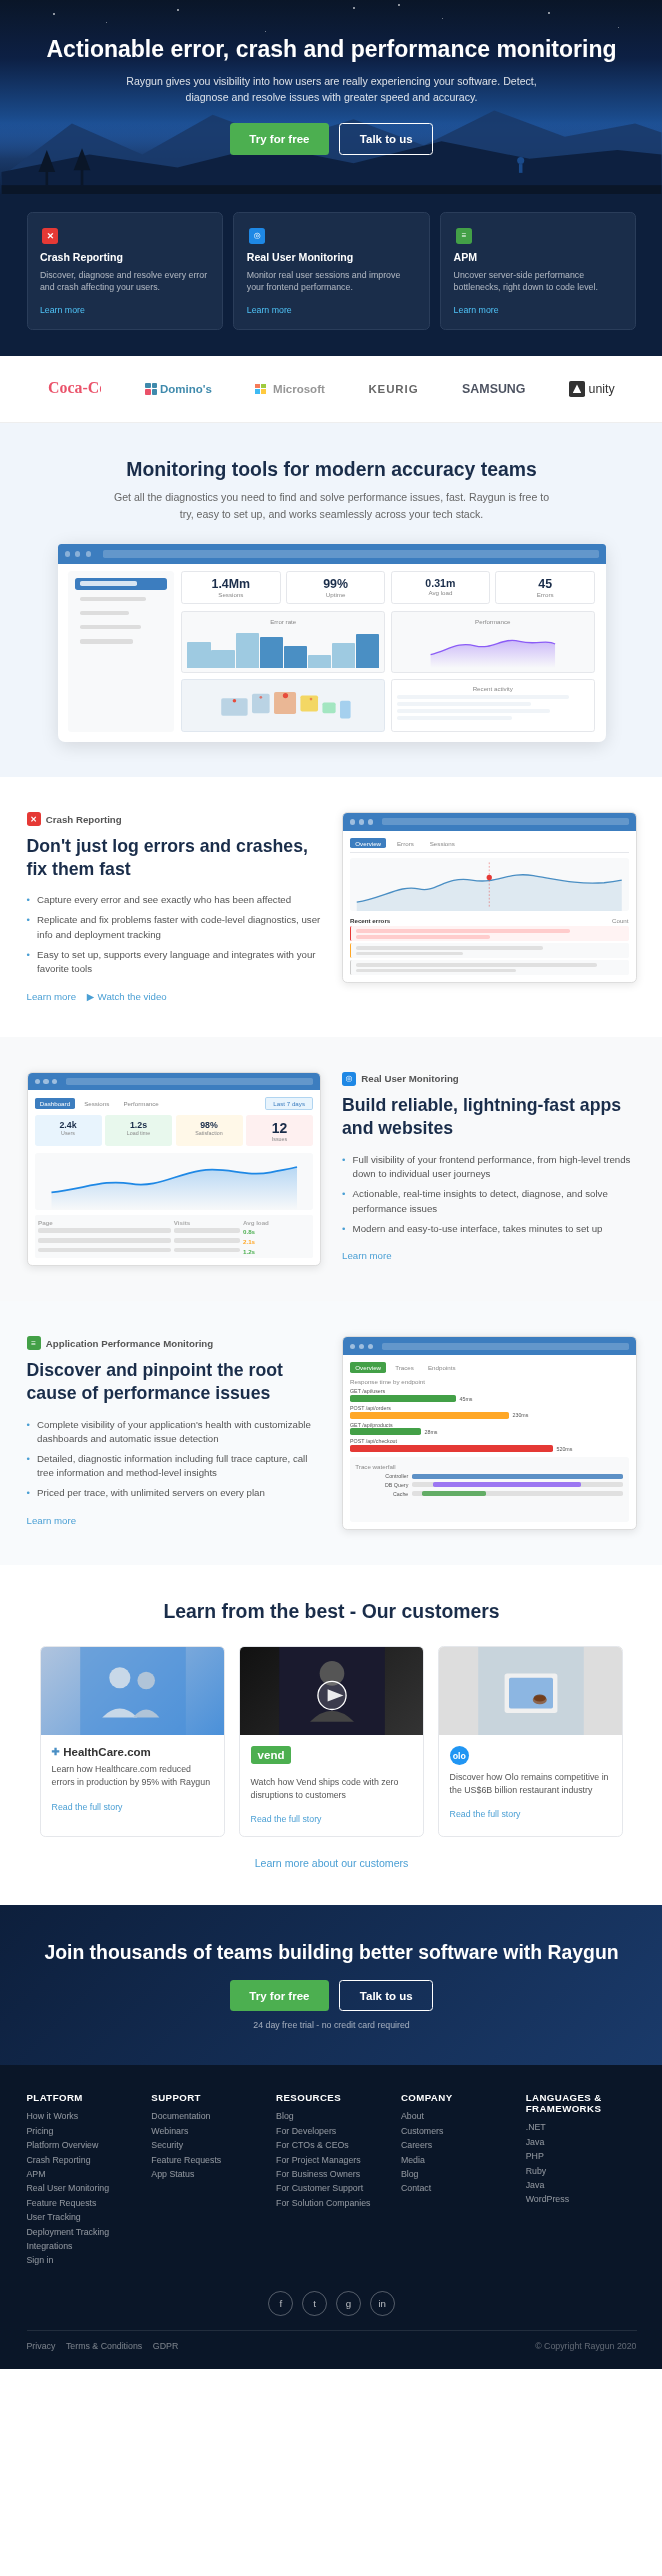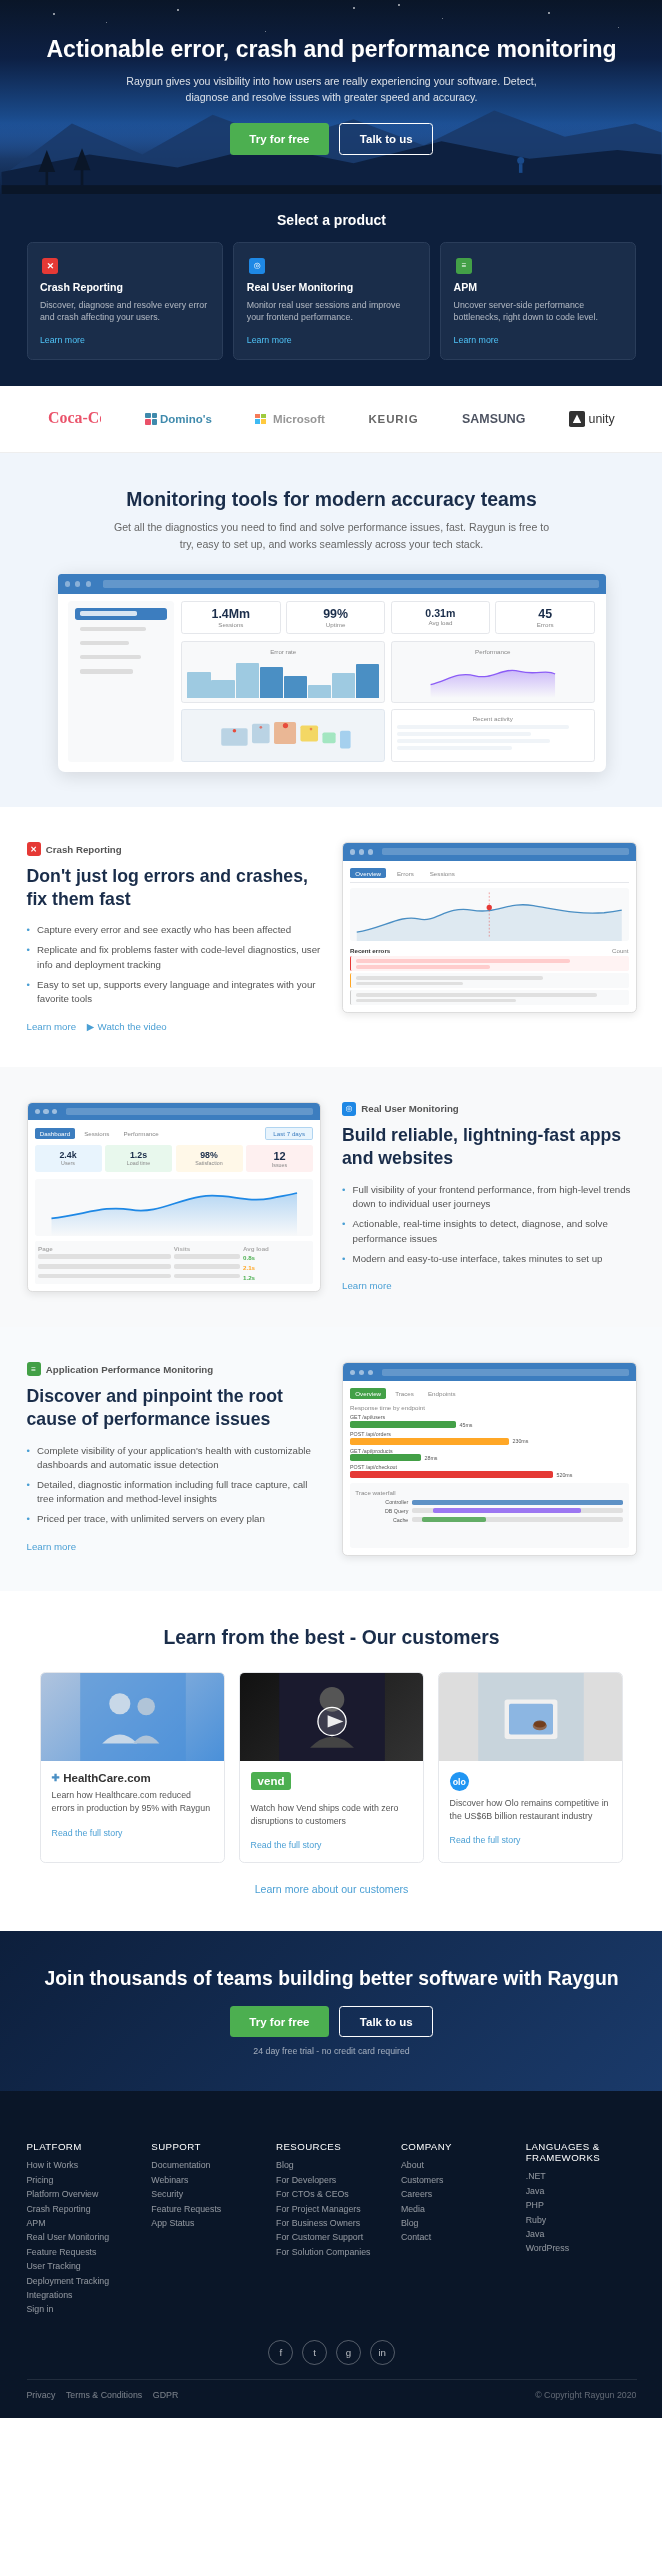--- a/index.html
+++ b/index.html
@@ -98,21 +98,21 @@
 
     
     .cta-section { background: linear-gradient(135deg, #0d1f3c 0%, #1a3a6a 100%); padding: 35px 26.5px; text-align: center; }
     .cta-title { color: #fff; font-size: 19.4px; font-weight: 700; margin-bottom: 14px; line-height: 1.3; }
     .cta-buttons { display: flex; gap: 10.6px; justify-content: center; margin-bottom: 8.8px; }
     .cta-note { color: rgba(255,255,255,0.6); font-size: 8.8px; }
 
     
     .footer { background: #0a1628; padding: 26.5px 26.5px 17.7px; }
     .footer-grid { display: grid; grid-template-columns: repeat(5, 1fr); gap: 14px; margin-bottom: 21px; }
-    .footer-col-title { color: #fff; font-size: 9.7px; font-weight: 400; margin-bottom: 8.8px; text-transform: uppercase; letter-spacing: 0.4px; margin-top: 23px; }
+    .footer-col-title { color: #fff; font-size: 9.7px; font-weight: 700; margin-bottom: 8.8px; text-transform: uppercase; letter-spacing: 0.4px; }
     .footer-link { display: block; color: rgba(255,255,255,0.55); font-size: 8.8px; margin-bottom: 4.4px; cursor: pointer; }
     .footer-social { display: flex; gap: 8.8px; justify-content: center; margin-bottom: 14px; }
     .social-icon { width: 25px; height: 25px; border-radius: 50%; border: 0.9px solid rgba(255,255,255,0.3); display: flex; align-items: center; justify-content: center; color: rgba(255,255,255,0.7); font-size: 9.7px; cursor: pointer; }
     .footer-bottom { display: flex; justify-content: space-between; align-items: center; border-top: 0.9px solid rgba(255,255,255,0.1); padding-top: 10.6px; }
     .footer-bottom-links { display: flex; gap: 10.6px; }
     .footer-bottom-link { color: rgba(255,255,255,0.45); font-size: 8.8px; cursor: pointer; }
     .footer-copy { color: rgba(255,255,255,0.35); font-size: 8.8px; }
 
     
     .ms-square { display: inline-grid; grid-template-columns: 1fr 1fr; gap: 0.9px; width: 10.6px; height: 10.6px; }
@@ -192,21 +192,20 @@
       <rect x="90" y="68" width="3" height="22" fill="#0a1628"></rect>
       <polygon points="91.5,48 82,73 101,73" fill="#0a1628"></polygon>
 
       <circle cx="590" cy="62" r="4" fill="#1a4a8a"></circle>
       <rect x="588" y="66" width="4" height="10" fill="#1a4a8a"></rect>
     </svg>
   </div>
 </section>
 
 <section class="products-section">
-  <h2 class="section-title-white">Select a product</h2>
   <div class="products-grid">
     <div class="product-card">
       <div class="product-icon">
         <div class="crash-icon">✕</div>
       </div>
       <div class="product-name">Crash Reporting</div>
       <div class="product-desc">Discover, diagnose and resolve every error and crash affecting your users.</div>
       <a class="learn-more">Learn more</a>
     </div>
     <div class="product-card">
@@ -473,21 +472,21 @@
           </div>
           <div style="background:#e8f8ed;border-radius:2.7px;padding:4.4px;text-align:center;">
             <div style="font-size:8.8px;font-weight:700;color:#1a2d4a;">1.2s</div>
             <div style="font-size:5.3px;color:#888;">Load time</div>
           </div>
           <div style="background:#fff8e8;border-radius:2.7px;padding:4.4px;text-align:center;">
             <div style="font-size:8.8px;font-weight:700;color:#1a2d4a;">98%</div>
             <div style="font-size:5.3px;color:#888;">Satisfaction</div>
           </div>
           <div style="background:#fef0f0;border-radius:2.7px;padding:4.4px;text-align:center;">
-            <div style="font-size:11px;font-weight:700;color:#1a2d4a;">12</div>
+            <div style="font-size:14px;font-weight:700;color:#1a2d4a;">12</div>
             <div style="font-size:5.3px;color:#888;">Issues</div>
           </div>
         </div>
 
         <div style="height:57px;background:#f8f9fa;border-radius:2.7px;overflow:hidden;margin-bottom:5.3px;">
           <svg viewBox="0 0 280 65" width="100%" height="57" xmlns="http://www.w3.org/2000/svg">
             <defs>
               <linearGradient id="rumGrad" x1="0" y1="0" x2="0" y2="1">
                 <stop offset="0%" stop-color="#1e88e5" stop-opacity="0.3"></stop>
                 <stop offset="100%" stop-color="#1e88e5" stop-opacity="0"></stop>

